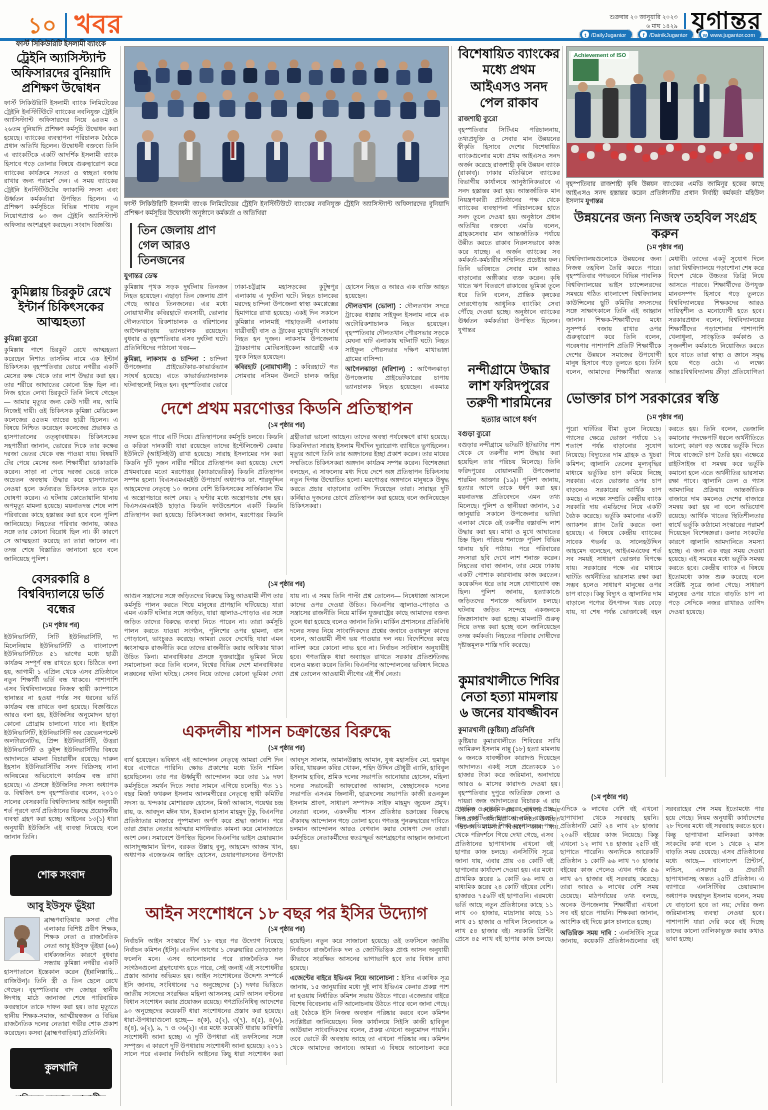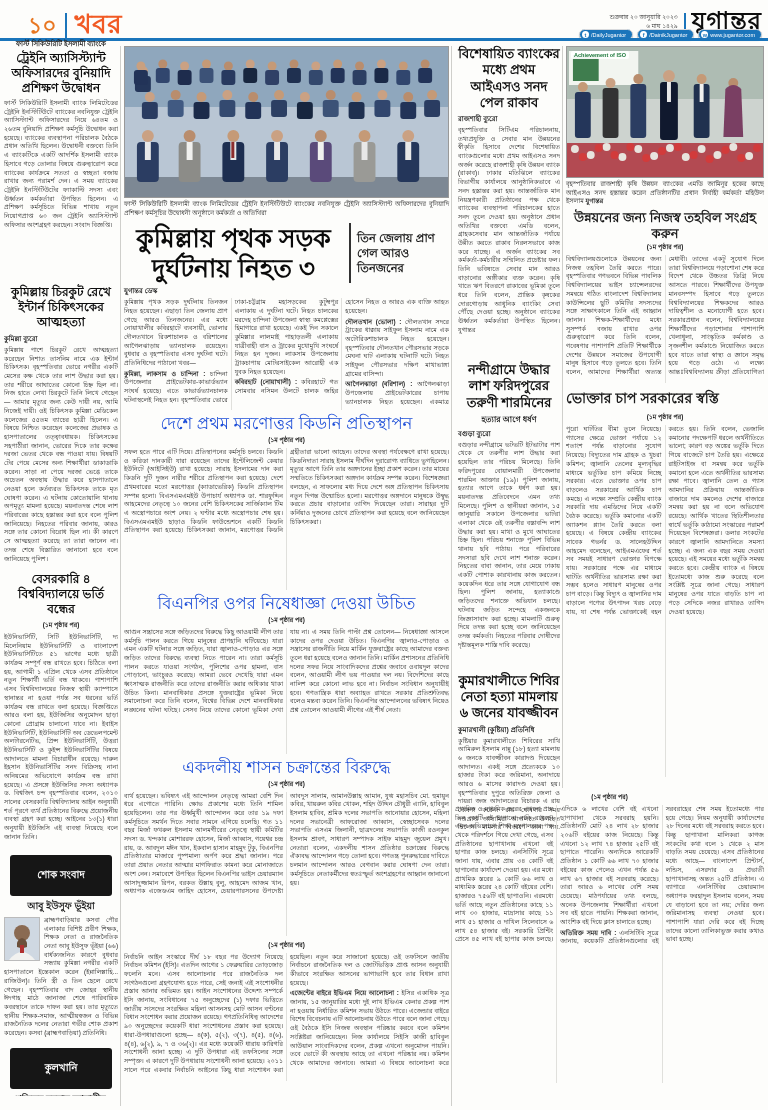--- a/index.html
+++ b/index.html
@@ -27,21 +27,21 @@
   .right-blk{position:absolute;left:566px;top:46px;width:198px;height:742px;}
   .books-blk{position:absolute;left:455px;top:792px;width:309px;height:314px;}
   .vsep1{position:absolute;left:451px;top:46px;width:1px;height:1060px;background:#cfcfcb;}
   .vsep2{position:absolute;left:562px;top:46px;width:1px;height:742px;background:#cfcfcb;}
   .vsep0{position:absolute;left:120px;top:46px;width:1px;height:1060px;background:#cfcfcb;}
   
   .kicker{font-size:7px;text-align:center;font-weight:bold;color:#222;margin:2px 0 1px;}
   .h-rail{font-size:12px;font-weight:bold;text-align:center;line-height:1.25;margin:0 0 3px;color:#0e0e0e;}
   .h-mid{font-size:13px;font-weight:bold;text-align:center;line-height:1.25;margin:0 0 2px;color:#0e0e0e;}
   .h-big{font-size:25px;font-weight:bold;text-align:center;line-height:1.2;color:#0a0a0a;margin:0;}
-  .h-sec{font-size:16.5px;font-weight:normal;text-align:center;line-height:1.2;color:#1d4ed8;margin:0 0 1px;}
+  .h-sec{font-size:16.5px;font-weight:bold;text-align:center;line-height:1.2;color:#7f1d1d;margin:0 0 1px;}
   .h-books{font-size:19px;font-weight:bold;text-align:center;color:#0a0a0a;margin:0 0 1px;}
   .h-fund{font-size:13px;font-weight:bold;text-align:center;line-height:1.2;margin:0 0 1px;}
   .h-vokta{font-size:14px;font-weight:bold;margin:0 0 1px;}
   .subhead{font-size:8px;font-weight:bold;text-align:center;margin:0 0 2px;}
   .cont{font-size:6.3px;font-weight:bold;text-align:center;margin:0 0 2px;color:#111;}
   .dateline{font-size:6.8px;font-weight:bold;margin:0 0 1px;}
   .body-txt{font-size:6.3px;line-height:1.38;text-align:justify;color:#222;margin:0;}
   .body-txt p{margin:0 0 2px;}
   .body-txt b{font-weight:bold;}
   .cols2{column-count:2;column-gap:7px;column-rule:1px solid #e0e0dc;}
@@ -311,53 +311,52 @@
                 <rect x="10" y="13" width="6" height="18" fill="#e8e8e8"></rect>
               </g>
           </g>
         </g>
       </svg>
     </div>
     <p class="caption">ফার্স্ট সিকিউরিটি ইসলামী ব্যাংক লিমিটেডের ট্রেইনি ইনস্টিটিউটে ব্যাংকের নবনিযুক্ত ট্রেইনি অ্যাসিস্ট্যান্ট অফিসারদের বুনিয়াদি প্রশিক্ষণ কর্মসূচির উদ্বোধনী অনুষ্ঠানে কর্মকর্তা ও অতিথিরা</p>
 
     <div class="article" style="margin-top:6px">
       <div class="acc-head">
-        <h1 class="h-big hl">কুমিল্লায় পৃথক সড়ক দুর্ঘটনায় নিহত ৩</h1>
         <div class="deck">তিন জেলায় প্রাণ গেল আরও তিনজনের</div>
       </div>
       <p class="dateline">যুগান্তর ডেস্ক</p>
       <div class="body-txt cols3 clip" style="height:112px">
         <p>কুমিল্লায় পৃথক সড়ক দুর্ঘটনায় তিনজন নিহত হয়েছেন। এছাড়া তিন জেলায় প্রাণ গেছে আরও তিনজনের। এর মধ্যে নোয়াখালীর কবিরহাটে ব্যবসায়ী, ভোলার দৌলতখানে রিকশাচালক ও বরিশালের আগৈলঝাড়ায় ভ্যানচালক রয়েছেন। বুধবার ও বৃহস্পতিবার এসব দুর্ঘটনা ঘটে। প্রতিনিধিদের পাঠানো খবর—</p>
         <p><b>কুমিল্লা, লাকসাম ও চান্দিনা :</b> <span>চান্দিনা উপজেলার প্রাইভেটকার-কাভার্ডভ্যান সংঘর্ষ হয়েছে। এতে কাভার্ডভ্যানচালক ঘটনাস্থলেই নিহত হন। বৃহস্পতিবার ভোরে ঢাকা-চট্টগ্রাম মহাসড়কের কুটুম্বপুর এলাকায় এ দুর্ঘটনা ঘটে। নিহত চালকের মরদেহ চান্দিনা উপজেলা স্বাস্থ্য কমপ্লেক্সের হিমাগারে রাখা হয়েছে। একই দিন সকালে কুমিল্লার লালমাই পাহাড়তলী এলাকায় যাত্রীবাহী বাস ও ট্রাকের মুখোমুখি সংঘর্ষে নিহত হন দুজন। লাকসাম উপজেলায় ট্রাকচাপায় মোটরসাইকেল আরোহী এক যুবক নিহত হয়েছেন।</span></p>
         <p><b>কবিরহাট (নোয়াখালী) :</b> <span>কবিরহাটে গত সোমবার নসিমন উলটে চালক জহির হোসেন নিহত ও আরও এক ব্যক্তি আহত হয়েছেন।</span></p>
         <p><b>দৌলতখান (ভোলা) :</b> <span>দৌলতখান সদরে ট্রাকের ধাক্কায় সাইফুল ইসলাম নামে এক অটোরিকশাচালক নিহত হয়েছেন। বৃহস্পতিবার দৌলতখান পৌরসভার সড়কে মেঘনা ঘাট এলাকায় ঘটনাটি ঘটে। নিহত সাইফুল পৌরসভার দক্ষিণ মাথাভাঙ্গা গ্রামের বাসিন্দা।</span></p>
         <p><b>আগৈলঝাড়া (বরিশাল) :</b> <span>আগৈলঝাড়া উপজেলায় প্রাইভেটকারের চাপায় ভ্যানচালক নিহত হয়েছেন। একমাত্র ছেলেকে হারিয়ে মা নির্বাক বনে গেছেন বলে জানা গেছে। বুধবার দুপুরে বরিশালের গৌরনদী-আগৈলঝাড়া সড়কে এ দুর্ঘটনা ঘটে।</span></p>
 
       </div>
     </div>
 
     <div class="article">
       <h2 class="h-sec">দেশে প্রথম মরণোত্তর কিডনি প্রতিস্থাপন</h2>
       <p class="cont">(১ম পৃষ্ঠার পর)</p>
       <div class="body-txt cols2 clip" style="height:142px">সফল হতে পারে এটি দিয়ে। প্রতিস্থাপনের কর্মসূচি চলবে। কিডনি ও করিডা দানকারী যারা রয়েছেন তাদের ইন্টেলিজেন্ট কেয়ার ইউনিটে (আইসিইউ) রাখা হয়েছে। সারাহ ইসলামের দান করা কিডনি দুটি দুজন নারীর শরীরে প্রতিস্থাপন করা হয়েছে। দেশে প্রথমবারের মতো মরণোত্তর (ক্যাডাভেরিক) কিডনি প্রতিস্থাপন সম্পন্ন হলো। বিএসএমএমইউ উপাচার্য অধ্যাপক ডা. শারফুদ্দিন আহমেদের নেতৃত্বে ১০ জনের বেশি চিকিৎসকের সার্জিক্যাল টিম এ অস্ত্রোপচারে অংশ নেয়। ২ ঘণ্টার মধ্যে অস্ত্রোপচার শেষ হয়। বিএসএমএমইউ ছাড়াও কিডনি ফাউন্ডেশনে একটি কিডনি প্রতিস্থাপন করা হয়েছে। চিকিৎসকরা জানান, মরণোত্তর কিডনি গ্রহীতারা ভালো আছেন। তাদের অবস্থা পর্যবেক্ষণে রাখা হয়েছে। কিডনিদাতা সারাহ ইসলাম দীর্ঘদিন দুরারোগ্য ব্যাধিতে ভুগছিলেন। মৃত্যুর আগে তিনি তার অঙ্গদানের ইচ্ছা প্রকাশ করেন। তার মায়ের সম্মতিতে চিকিৎসকরা অঙ্গদান কার্যক্রম সম্পন্ন করেন। বিশেষজ্ঞরা বলছেন, এ সাফল্যের মধ্য দিয়ে দেশে অঙ্গ প্রতিস্থাপন চিকিৎসায় নতুন দিগন্ত উন্মোচিত হলো। মরণোত্তর অঙ্গদানে মানুষকে উদ্বুদ্ধ করতে প্রচার বাড়ানোর তাগিদ দিয়েছেন তারা। সারাহর দুটি কর্নিয়াও দুজনের চোখে প্রতিস্থাপন করা হয়েছে বলে জানিয়েছেন চিকিৎসকরা।</div>
     </div>
 
     <div class="article">
-      <h2 class="h-sec">বিএনপির ওপর নিষেধাজ্ঞা দেওয়া উচিত</h2>
       <p class="cont">(১ম পৃষ্ঠার পর)</p>
       <div class="body-txt cols2 clip" style="height:126px">আগুন সন্ত্রাসের সঙ্গে জড়িতদের বিরুদ্ধে কিছু আওয়ামী লীগ তার কর্মসূচি পালন করতে গিয়ে মানুষের প্রাণহানি ঘটিয়েছে। যারা এমন একটি ঘটনার সঙ্গে জড়িত, যারা জ্বালাও-পোড়াও এর সঙ্গে জড়িত তাদের বিরুদ্ধে ব্যবস্থা নিতে পারেন না। তারা কর্মসূচি পালন করতে যাওয়া সংগঠন, পুলিশের ওপর হামলা, বাস পোড়ানো, ভাংচুরও করেছে। আমরা ভেবে দেখেছি যারা এমন ধ্বংসাত্মক রাজনীতি করে তাদের রাজনীতি করার অধিকার থাকা উচিত কিনা। মানবাধিকার প্রসঙ্গে যুক্তরাষ্ট্রের ভূমিকা নিয়ে সমালোচনা করে তিনি বলেন, বিশ্বের বিভিন্ন দেশে মানবাধিকার লঙ্ঘনের ঘটনা ঘটছে। সেসব নিয়ে তাদের কোনো ভূমিকা দেখা যায় না। এ সময় তিনি পাল্টা প্রশ্ন তোলেন— নিষেধাজ্ঞা আসলে কাদের ওপর দেওয়া উচিত। বিএনপির জ্বালাও-পোড়াও ও সন্ত্রাসের রাজনীতি নিয়ে মার্কিন যুক্তরাষ্ট্রের কাছে আমাদের বক্তব্য তুলে ধরা হয়েছে বলেও জানান তিনি। মার্কিন প্রশাসনের প্রতিনিধি দলের সফর নিয়ে সাংবাদিকদের প্রশ্নের জবাবে ওবায়দুল কাদের বলেন, আওয়ামী লীগ ভয় পাওয়ার দল নয়। বিদেশিদের কাছে নালিশ করে কোনো লাভ হবে না। নির্বাচন সংবিধান অনুযায়ীই হবে। গণতান্ত্রিক ধারা অব্যাহত রাখতে সরকার প্রতিশ্রুতিবদ্ধ বলেও মন্তব্য করেন তিনি। বিএনপির আন্দোলনের ভবিষ্যৎ নিয়েও প্রশ্ন তোলেন আওয়ামী লীগের এই শীর্ষ নেতা।</div>
     </div>
 
     <div class="article">
       <h2 class="h-sec">একদলীয় শাসন চক্রান্তের বিরুদ্ধে</h2>
       <p class="cont">(১ম পৃষ্ঠার পর)</p>
       <div class="body-txt cols2 clip" style="height:144px">ব্যর্থ হয়েছেন। ভবিষ্যৎ এই আন্দোলন নেতৃত্বে আমরা বেশি দিন ধরে এগোতে পারিনি। ক্ষোভ প্রকাশের মধ্যে তিনি শামিল হয়েছিলেন। তার পর ঊর্ধ্বমুখী আন্দোলন করে তার ১৯ দফা কর্মসূচিতে সমর্থন দিতে সবার সামনে এগিয়ে চলেছি। গত ১১ বছর মির্জা ফখরুল ইসলাম আলমগীরের নেতৃত্বে স্থায়ী কমিটির সদস্য ড. খন্দকার মোশাররফ হোসেন, মির্জা আব্বাস, গয়েশ্বর চন্দ্র রায়, ড. আবদুল মঈন খান, ইকবাল হাসান মাহমুদ টুকু, বিএনপির প্রতিষ্ঠাতার মাজারে পুষ্পমাল্য অর্পণ করে শ্রদ্ধা জানান। পরে তারা প্রয়াত নেতার আত্মার মাগফিরাত কামনা করে মোনাজাতে অংশ নেন। সমাবেশে উপস্থিত ছিলেন বিএনপির ভাইস চেয়ারম্যান আসাদুজ্জামান রিপন, বরকত উল্লাহ বুলু, আহমেদ আজম খান, অধ্যাপক এজেডএম জাহিদ হোসেন, চেয়ারপারসনের উপদেষ্টা আবদুস সালাম, আমানউল্লাহ আমান, যুগ্ম মহাসচিব মো. হুমায়ুন কবির, খায়রুল কবির খোকন, শহিদ উদ্দিন চৌধুরী এ্যানি, হাবিবুল ইসলাম হাবিব, শ্রমিক দলের সভাপতি আনোয়ার হোসেন, মহিলা দলের সভানেত্রী আফরোজা আব্বাস, স্বেচ্ছাসেবক দলের সভাপতি এসএম জিলানী, ছাত্রদলের সভাপতি কাজী রওনকুল ইসলাম শ্রাবণ, সাধারণ সম্পাদক সাইফ মাহমুদ জুয়েল প্রমুখ। নেতারা বলেন, একদলীয় শাসন প্রতিষ্ঠার চক্রান্তের বিরুদ্ধে ঐক্যবদ্ধ আন্দোলন গড়ে তোলা হবে। গণতন্ত্র পুনরুদ্ধারের দাবিতে চলমান আন্দোলন আরও বেগবান করার ঘোষণা দেন তারা। কর্মসূচিতে নেতাকর্মীদের স্বতঃস্ফূর্ত অংশগ্রহণের আহ্বান জানানো হয়।</div>
     </div>
 
     <div class="article">
+      <h2 class="h-sec">আইন সংশোধনে ১৮ বছর পর ইসির উদ্যোগ</h2>
       <p class="cont">(১ম পৃষ্ঠার পর)</p>
       <div class="body-txt cols2 clip" style="height:128px">
         <p>নির্বাচনি আইন সংস্কারে দীর্ঘ ১৮ বছর পর উদ্যোগ নিয়েছে নির্বাচন কমিশন (ইসি)। এতদিন আগের ১ ফেব্রুয়ারির তোড়জোড় ফলেনি মনে। এসব আলোচনার পরে রাজনৈতিক দল সংগঠনগুলো গ্রহণযোগ্য হতে পারে, সেই জন্যই এই সংশোধনীর প্রস্তাব আনার অভিমত হয়। আইন সংশোধনের উদ্দেশ্য সম্পর্কে ইসি জানায়, সংবিধানের ৭৫ অনুচ্ছেদের (১) দফার ভিত্তিতে জাতীয় সংসদের সংরক্ষিত মহিলা আসনসহ মোট আসন বণ্টনের বিধান সংশোধন করার প্রয়োজন রয়েছে। গণপ্রতিনিধিত্ব আদেশের ৯০ অনুচ্ছেদের কয়েকটি ধারা সংশোধনের প্রস্তাব করা হয়েছে। ধারা-উপধারাগুলো হচ্ছে— ৪(ক), ৫(২), ৩(৭), ৪(৫), ৪(৬), ৪(৪), ৬(২), ৯, ৭ ও ৩৬(২)। এর মধ্যে কয়েকটি ধারায় কারিগরি সংশোধনী আনা হচ্ছে। এ দুটি উপধারা এই তফসিলের সঙ্গে সম্পৃক্ত। এ কারণে দুটি উপধারায় সংশোধনী আনা হয়েছে। ২০১১ সালে পরে একবার নির্বাচনি আইনের কিছু ধারা সংশোধন করা হয়েছিল। নতুন করে সাজানো হয়েছে। ওই তফসিলে জাতীয় নির্বাচনে রাজনৈতিক দল ও জোটভিত্তিক প্রাপ্ত আসন অনুযায়ী কীভাবে সংরক্ষিত আসনের ভাগাভাগি হবে তার বিধান রাখা হয়েছে।</p>
         <p><b>এজেন্টের বাইরে ইভিএম নিয়ে আলোচনা :</b> <span>ইসির একাধিক সূত্র জানায়, ১৫ জানুয়ারির মধ্যে দুই লাখ ইভিএম কেনার প্রকল্প পাশ না হওয়ায় নির্ধারিত কমিশন সভায় উঠতে পারে। এজেন্ডার বাইরে বিশেষ বিবেচনায় এটি আলোচনায় উঠতে পারে বলে জানা গেছে। ওই বৈঠকে ইসি নিজস্ব অবস্থান পরিষ্কার করবে বলে কমিশন সংশ্লিষ্টরা জানিয়েছেন। নিজ কার্যালয়ে সিইসি কাজী হাবিবুল আউয়াল সাংবাদিকদের বলেন, প্রকল্প এখনো অনুমোদন পায়নি। তবে ভোটে কী অবস্থায় আছে তা এখনো পরিষ্কার নয়। কমিশন থেকে আমাদের জানাবে। আমরা এ বিষয়ে আলোচনা করে সিদ্ধান্ত নেব। বিষয়টি নিয়ে পরে বিস্তারিত জানানো হবে বলেও জানান তিনি।</span></p>
       </div>
     </div>
   </div>
 
   <div class="mid-rail">
     <div class="article">

